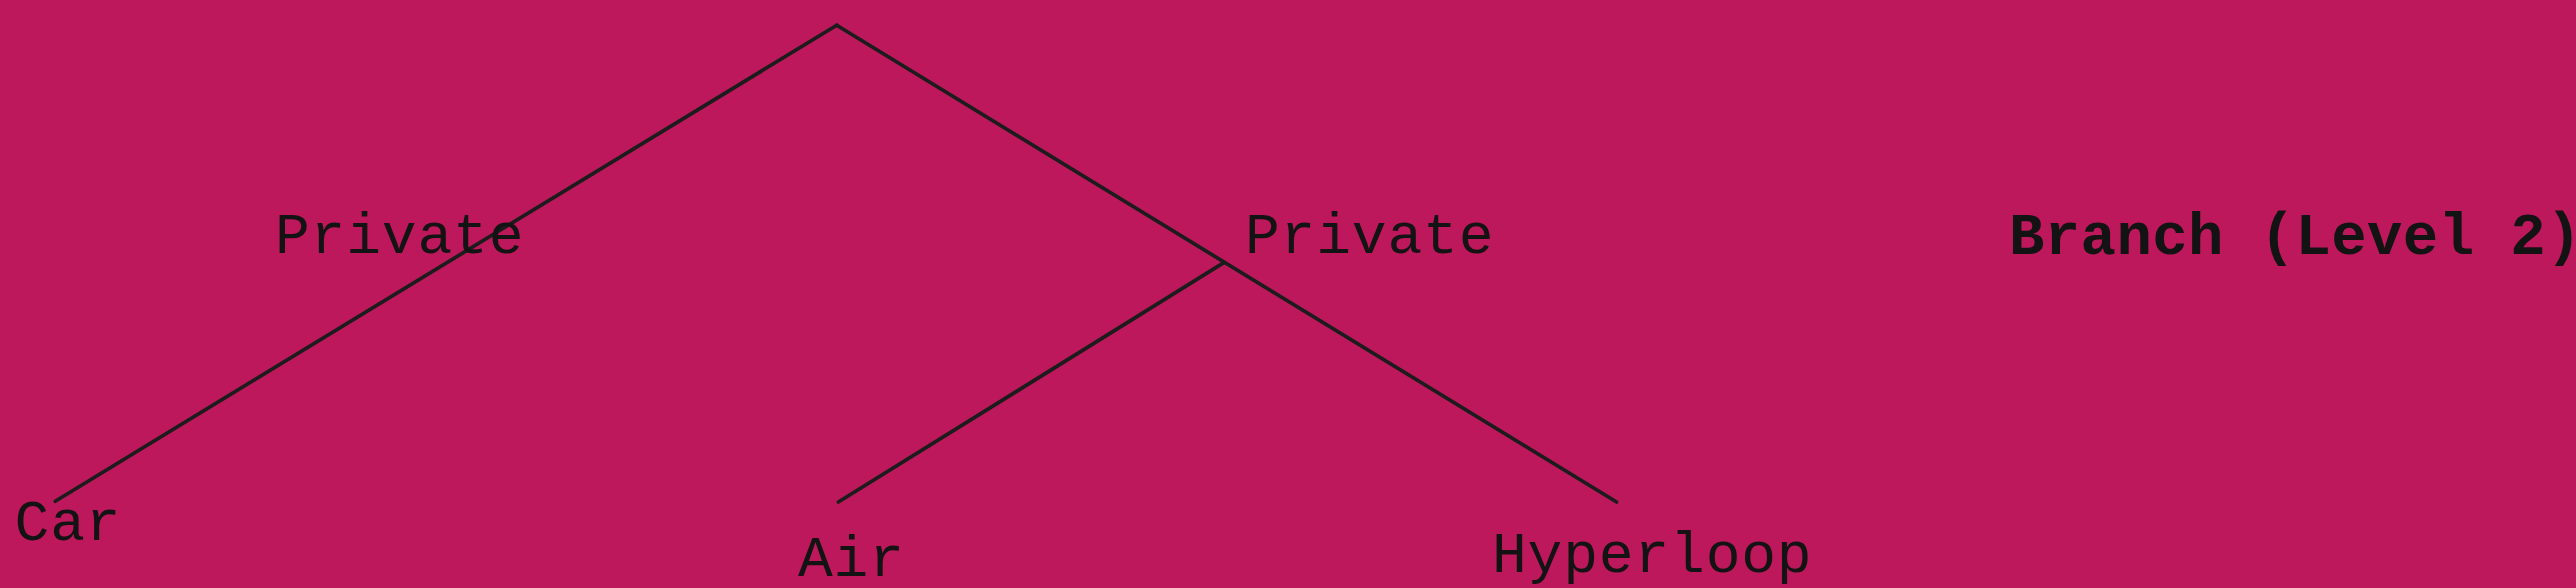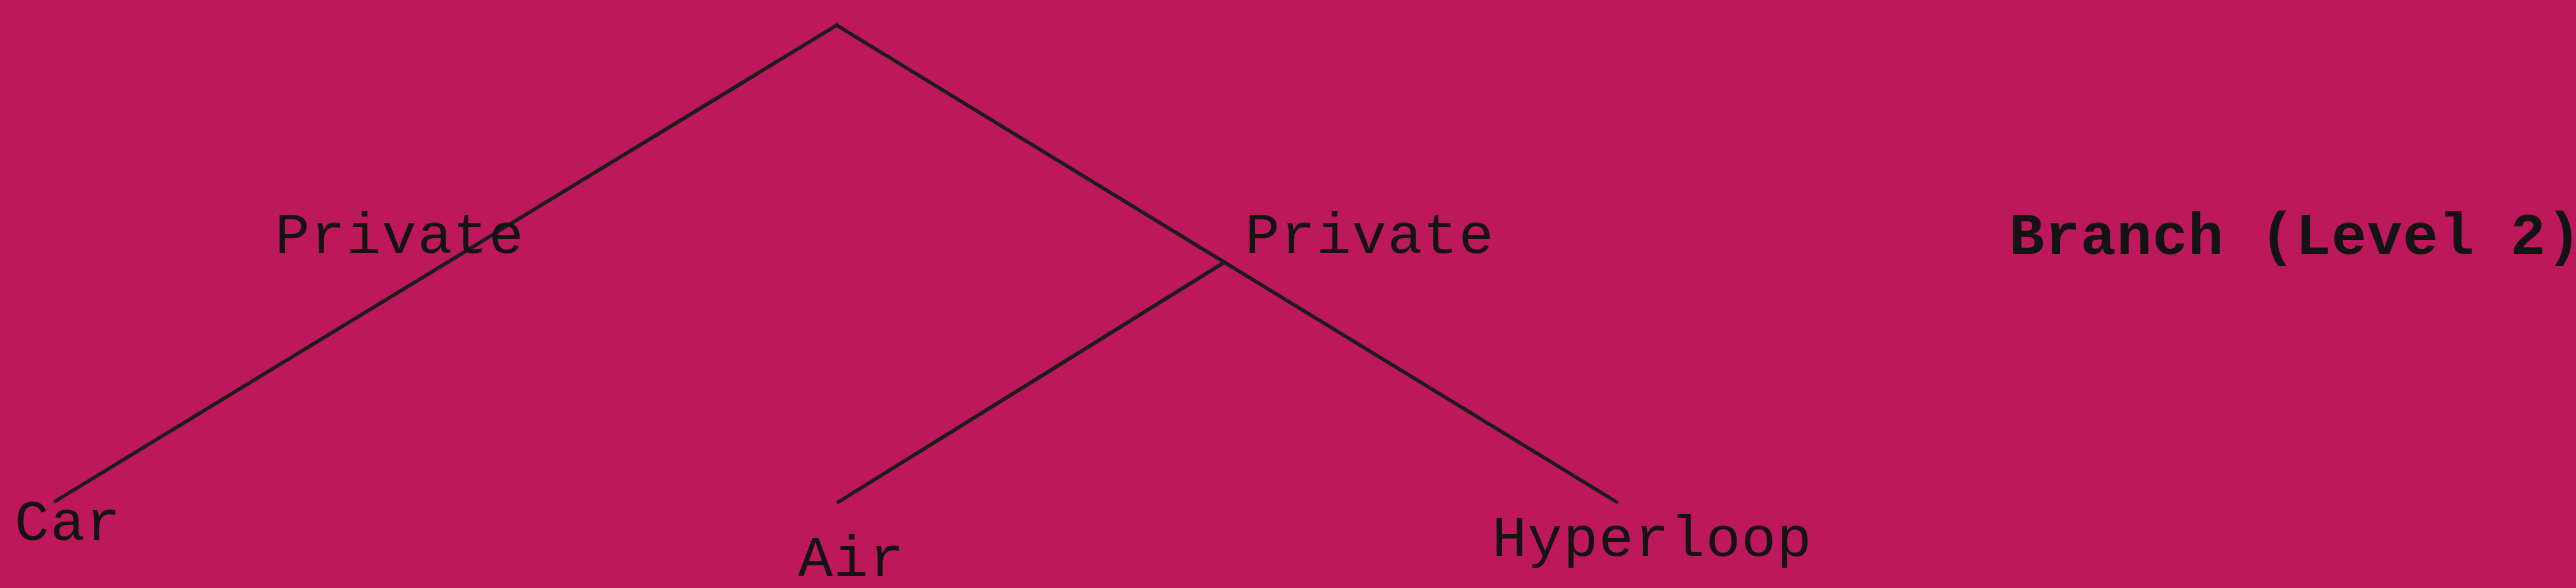--- a/index.html
+++ b/index.html
@@ -51,20 +51,20 @@
       <line x1="1030" y1="31" x2="68" y2="617" stroke="#1c1c1c" stroke-width="4.5" stroke-linecap="round"></line>
       <line x1="1030" y1="31" x2="1990" y2="618" stroke="#1c1c1c" stroke-width="4.5" stroke-linecap="round"></line>
       <line x1="1507" y1="323" x2="1032" y2="618" stroke="#1c1c1c" stroke-width="4.5" stroke-linecap="round"></line>
     </svg>
 
   <div id="node-labels">
       <div class="node-label" style="left: 275px; top: 209px;">Private</div>
       <div class="node-label" style="left: 1245px; top: 209px;">Private</div>
       <div class="node-label" style="left: 14.6px; top: 496px;">Car</div>
       <div class="node-label" style="left: 798px; top: 532px;">Air</div>
-      <div class="node-label" style="left: 1492px; top: 512px;">Hyperloop</div>
+      <div class="node-label" style="left: 1492px; top: 528px;">Hyperloop</div>
     </div>
 
   <div class="legend-label" style="left: 2009px; top: 209px;">Branch (Level 2)</div>
 
 
 </div>
 
 
 </body></html>

